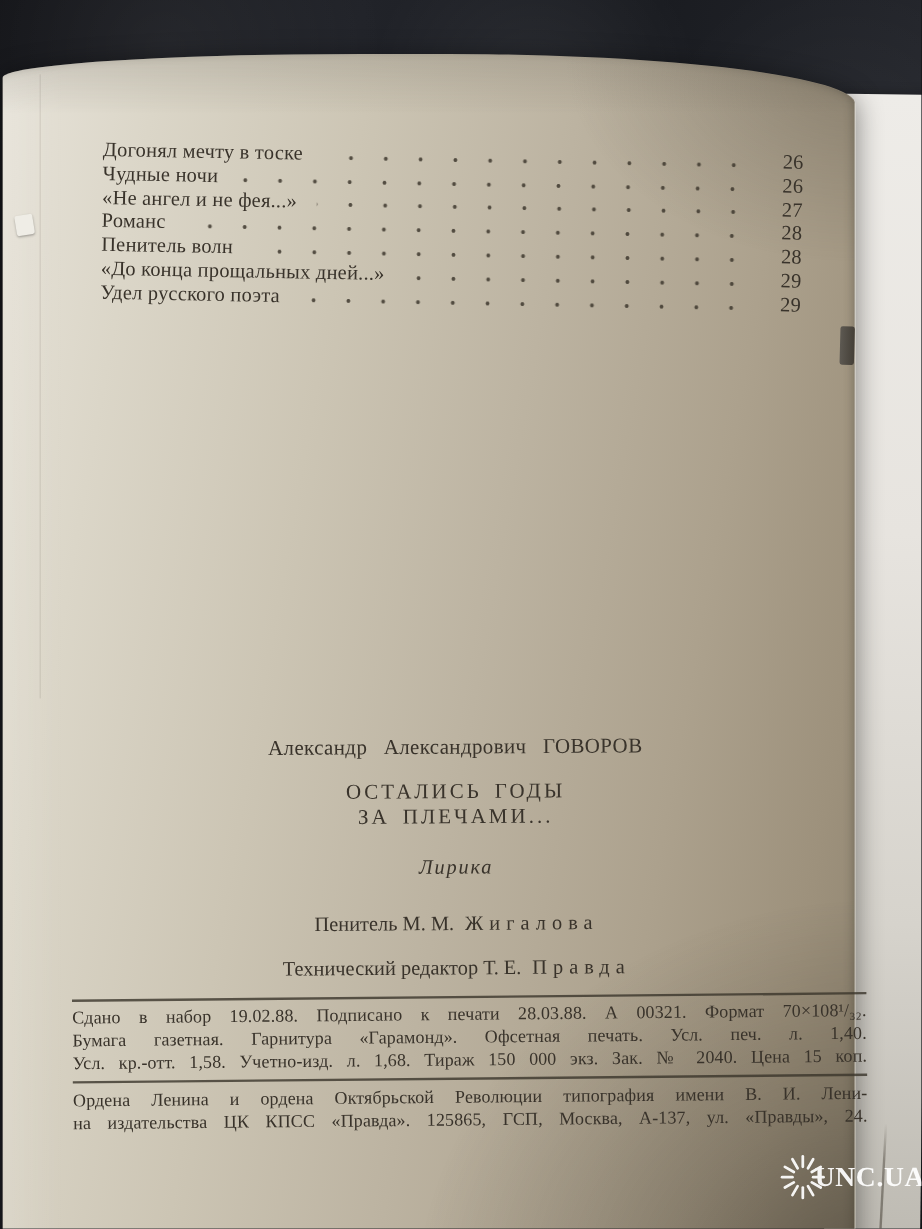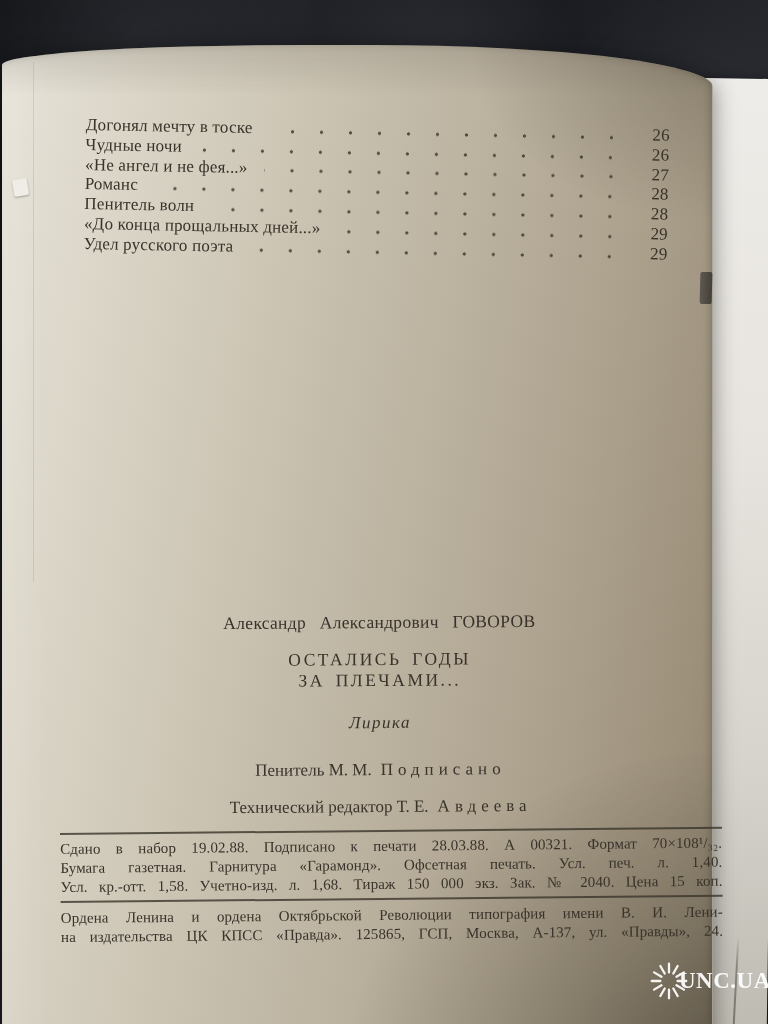--- a/index.html
+++ b/index.html
@@ -149,24 +149,24 @@
   </div>
 
   <div class="colophon ink">
     <div class="author">Александр Александрович ГОВОРОВ</div>
     <div class="book-title">
       <div>ОСТАЛИСЬ ГОДЫ</div>
       <div>ЗА ПЛЕЧАМИ...</div>
     </div>
     <div class="genre">Лирика</div>
     <div class="editor">
-      <span>Пенитель М. М.</span><span class="spaced-name">Подписано</span>
+      <span>Пенитель М. М.</span><span class="spaced-name">Жигалова</span>
     </div>
     <div class="tech-editor">
-      <span>Технический редактор Т. Е.</span><span class="spaced-name">Авдеева</span>
+      <span>Технический редактор Т. Е.</span><span class="spaced-name">Правда</span>
     </div>
   </div>
 
   <div class="imprint ink">
     <div class="rule"></div>
     <div class="jline">Сдано в набор 19.02.88. Подписано к печати 28.03.88. А 00321. Формат 70×108¹/₃₂.</div>
     <div class="jline">Бумага газетная. Гарнитура «Гарамонд». Офсетная печать. Усл. печ. л. 1,40.</div>
     <div class="jline">Усл. кр.-отт. 1,58. Учетно-изд. л. 1,68. Тираж 150 000 экз. Зак. № 2040. Цена 15 коп.</div>
     <div class="rule mid"></div>
     <div class="jline">Ордена Ленина и ордена Октябрьской Революции типография имени В. И. Лени-</div>

